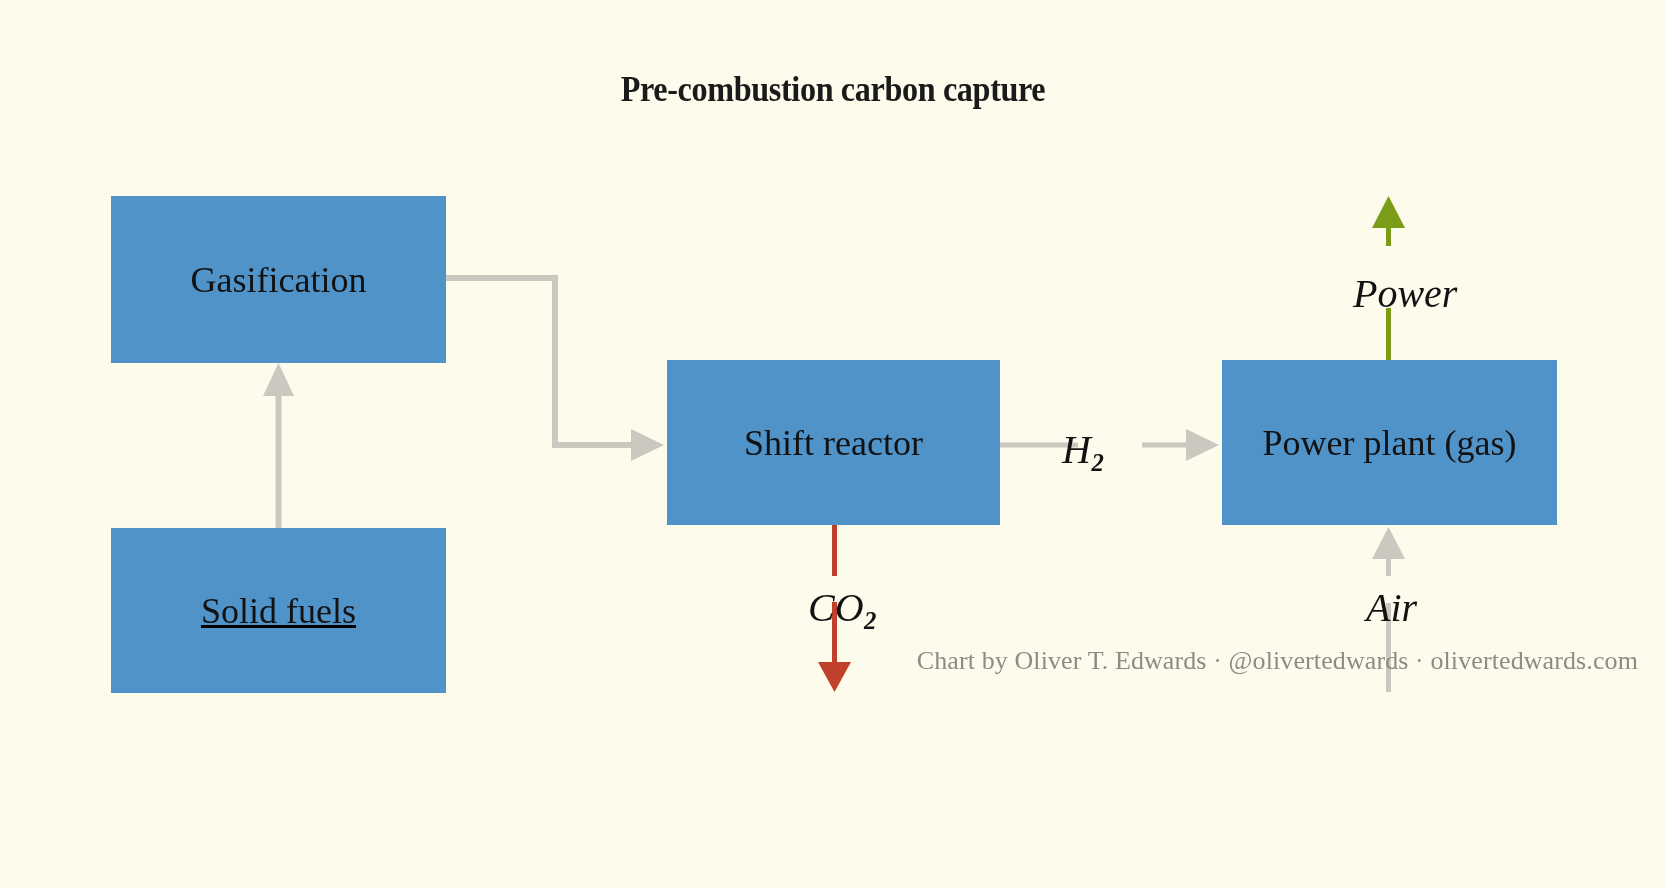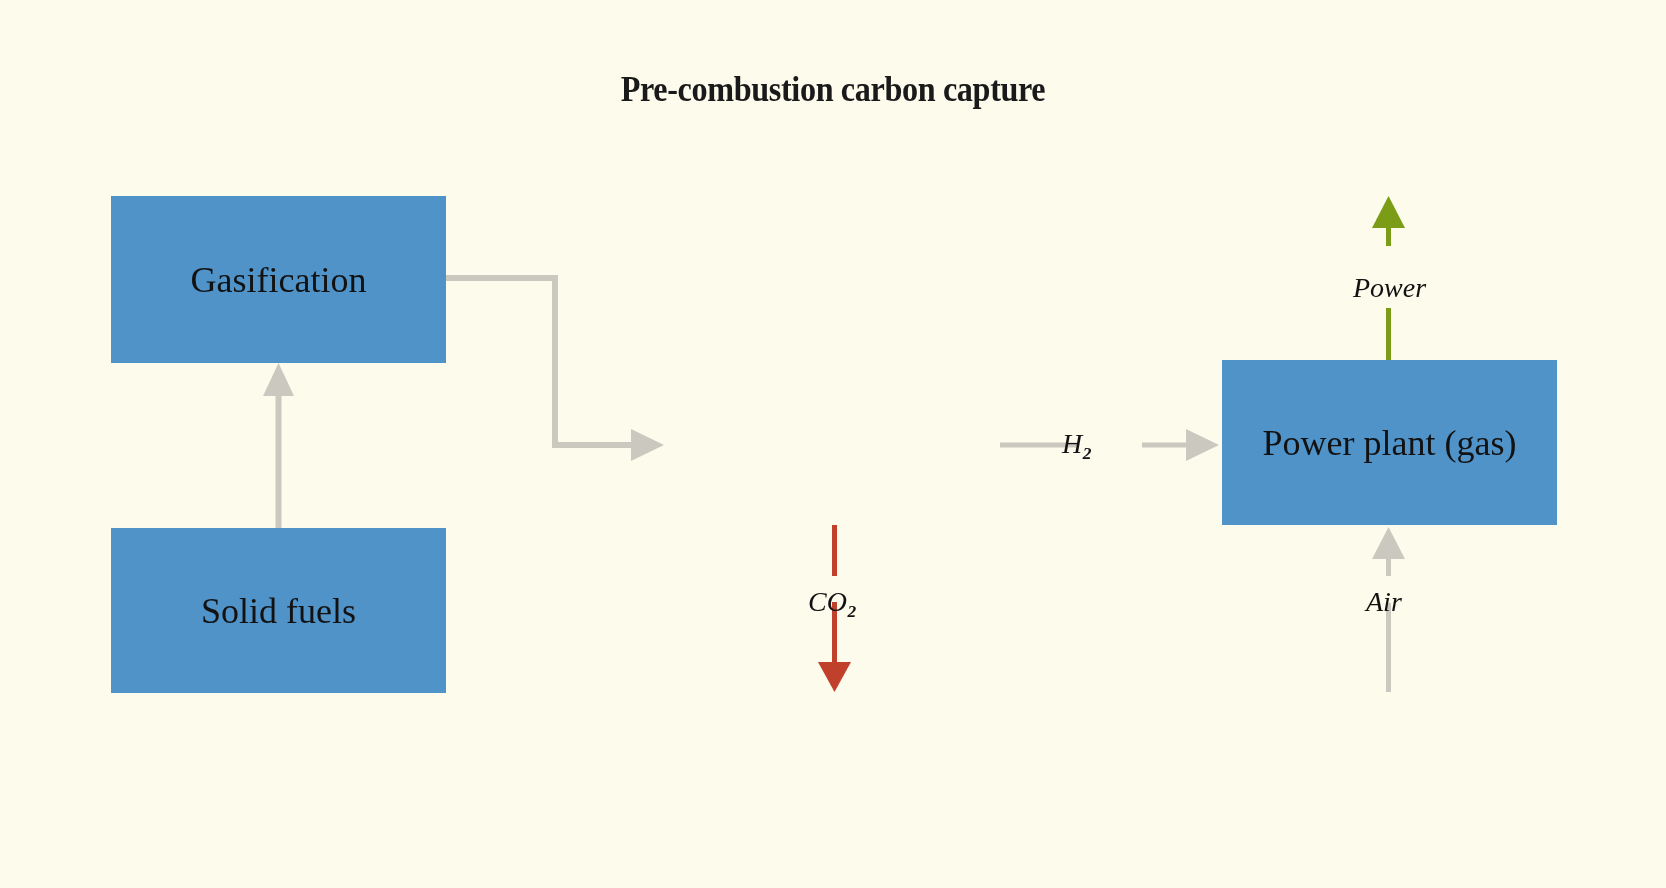--- a/index.html
+++ b/index.html
@@ -43,40 +43,40 @@
   }
   .node-label {
     font-family: "Liberation Serif", "DejaVu Serif", serif;
     font-size: 36px;
     color: #121212;
     line-height: 1;
     white-space: nowrap;
   }
 
   #node-gasification { left: 111px; top: 196px; width: 335px; height: 167px; }
-  #node-solid-fuels  { left: 111px; top: 528px; width: 335px; height: 165px; }
+  #node-solid-fuels  { left: 111px; top: 528px; width: 335px; height: 165px; text-decoration: underline; }
   #node-shift        { left: 667px; top: 360px; width: 333px; height: 165px; }
   #node-power-plant  { left: 1222px; top: 360px; width: 335px; height: 165px; }
 
   
   #flows {
     position: absolute;
     left: 0;
     top: 0;
     width: 1666px;
     height: 888px;
     pointer-events: none;
   }
 
   
   .stream-label {
     position: absolute;
     font-family: "Liberation Serif", "DejaVu Serif", serif;
     font-style: italic;
-    font-size: 28px;
+    font-size: 40px;
     color: #121212;
     white-space: nowrap;
     line-height: 1;
   }
   .stream-label sub {
     font-size: 0.62em;
     font-style: italic;
     font-weight: bold;
     vertical-align: -0.32em;
     margin-left: 0.5px;
@@ -143,27 +143,31 @@
   </svg>
 
   <div class="node" id="node-gasification">
     <span class="node-label">Gasification</span>
   </div>
 
   <div class="node" id="node-solid-fuels">
     <span class="node-label">Solid fuels</span>
   </div>
 
+  <div class="node" id="node-shift">
+    <span class="node-label">Shift reactor</span>
+  </div>
 
   <div class="node" id="node-power-plant">
     <span class="node-label">Power plant (gas)</span>
   </div>
 
   <div class="stream-label" id="label-h2"><span>H</span><sub>2</sub></div>
 
   <div class="stream-label" id="label-co2"><span>CO</span><sub>2</sub></div>
 
   <div class="stream-label" id="label-power">Power</div>
 
   <div class="stream-label" id="label-air">Air</div>
 
+  <div class="footer">Chart by Oliver T. Edwards · @olivertedwards · olivertedwards.com</div>
 
 </div>
 
 </body></html>

